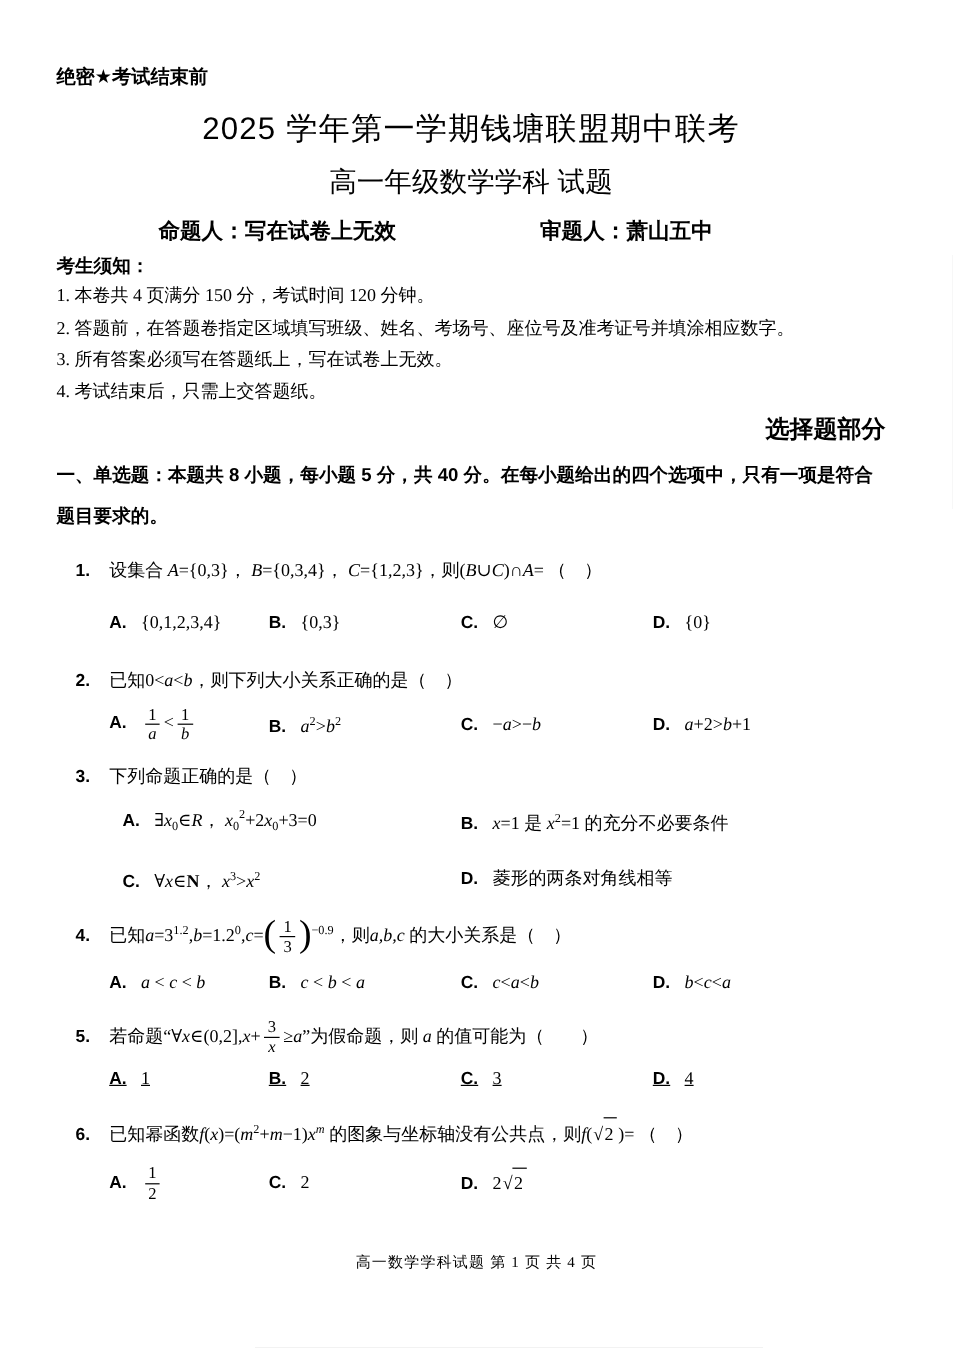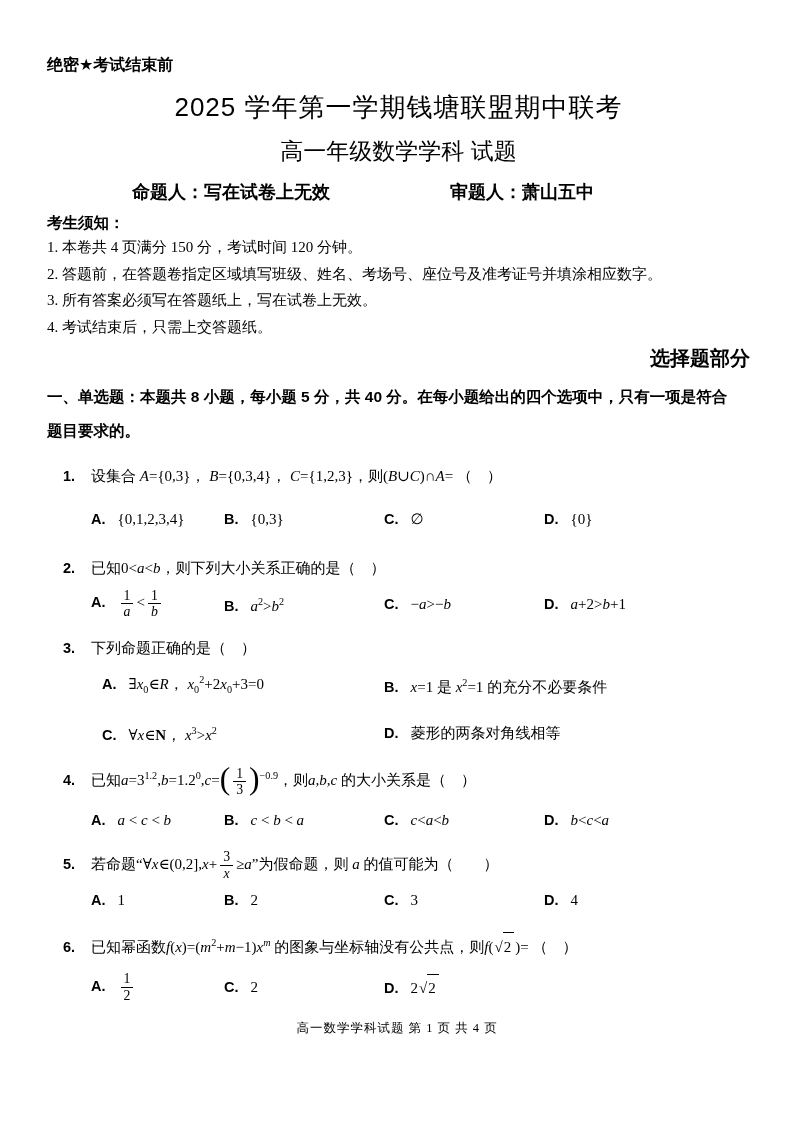--- a/index.html
+++ b/index.html
@@ -1,18 +1,18 @@
 <!DOCTYPE html>
 <html><head>
 <meta charset="utf-8">
 <style>
   html,body{margin:0;padding:0;background:#e8e8e8;}
   .page{
     width:794px;height:1123px;background:#ffffff;position:relative;
-    box-sizing:border-box;padding:54px 44px 0 47px;color:#000;
+    box-sizing:border-box;padding:54px 56px 0 47px;color:#000;
     font-family:"Liberation Serif","DejaVu Serif",serif;font-size:15px;
     overflow:hidden;margin:0 auto;
   }
   .secrecy{font-family:"Liberation Sans","DejaVu Sans",sans-serif;font-weight:bold;font-size:16px;line-height:22px;}
   .title{font-family:"Liberation Sans","DejaVu Sans",sans-serif;font-weight:normal;font-size:26px;line-height:34px;text-align:center;margin:14px 0 0;letter-spacing:1px;}
   .subtitle{font-family:"Liberation Sans","DejaVu Sans",sans-serif;font-weight:normal;font-size:23px;line-height:30px;text-align:center;margin:12px 0 0;}
   .byline{display:flex;font-family:"Liberation Sans","DejaVu Sans",sans-serif;font-weight:bold;font-size:18px;line-height:24px;margin-top:14px;padding-left:85px;}
   .byline .reviewer{margin-left:120px;}
   .notice-heading{font-family:"Liberation Sans","DejaVu Sans",sans-serif;font-weight:bold;font-size:15.5px;line-height:22px;margin-top:8px;}
   .notice-item{font-size:15px;line-height:26.5px;}
@@ -30,37 +30,37 @@
   .qnum,.olabel{font-family:"Liberation Sans","DejaVu Sans",sans-serif;font-weight:bold;font-size:14.5px;}
   .qnum{display:inline-block;min-width:18px;margin-right:10px;}
   .olabel{margin-right:12px;}
   .opts{display:grid;grid-template-columns:133px 160px 160px auto;padding-left:28px;align-items:center;line-height:26px;}
   .opts2{display:grid;grid-template-columns:282px auto;padding-left:39px;align-items:center;line-height:26px;}
   .q1 .opts{margin-top:18px;}
   .q2 .opts{margin-top:8px;}
   .q3 .opts2.row1{margin-top:6px;line-height:28px;}
   .q3 .opts2.row2{margin-top:14px;}
   .q4 .opts{margin-top:10px;}
-  .q5 .opts{margin-top:6px;}
+  .q5 .opts{margin-top:6px;text-decoration:underline;}
   .q6 .opts{margin-top:10px;}
   .opt{white-space:nowrap;}
   
   .m{font-family:"Liberation Serif","DejaVu Serif",serif;}
   .v{font-family:"Liberation Serif","DejaVu Serif",serif;font-style:italic;}
   .bm{font-family:"Liberation Serif","DejaVu Serif",serif;font-weight:bold;}
   .cn{font-family:"Liberation Serif","DejaVu Serif",serif;}
   sup,sub{font-size:0.68em;font-family:"Liberation Serif","DejaVu Serif",serif;}
   .frac{display:inline-block;text-align:center;vertical-align:middle;margin:0 3px;line-height:1.12;font-size:0.92em;}
   .fn{display:block;border-bottom:1px solid #000;padding:0 3px;}
   .fd{display:block;padding:0 3px;}
   .sqrt{display:inline-block;white-space:nowrap;margin:0 1px;}
   .rs{display:inline-block;}
   .ra{display:inline-block;border-top:1px solid #000;padding:0 3px 0 1px;}
   .lp,.rp{font-size:2.1em;vertical-align:middle;line-height:0.9;font-weight:400;position:relative;top:-2px;}
-  .footer{position:absolute;left:0;top:1020px;width:100%;text-align:center;font-size:12.5px;letter-spacing:1px;}
+  .footer{position:absolute;left:0;top:1044px;width:100%;text-align:center;font-size:12.5px;letter-spacing:1px;}
 </style>
 </head>
 <body>
 
 <div class="page">
 
   <div class="secrecy">绝密★考试结束前</div>
 
   <div class="title">2025 学年第一学期钱塘联盟期中联考</div>
   <div class="subtitle">高一年级数学学科 试题</div>

